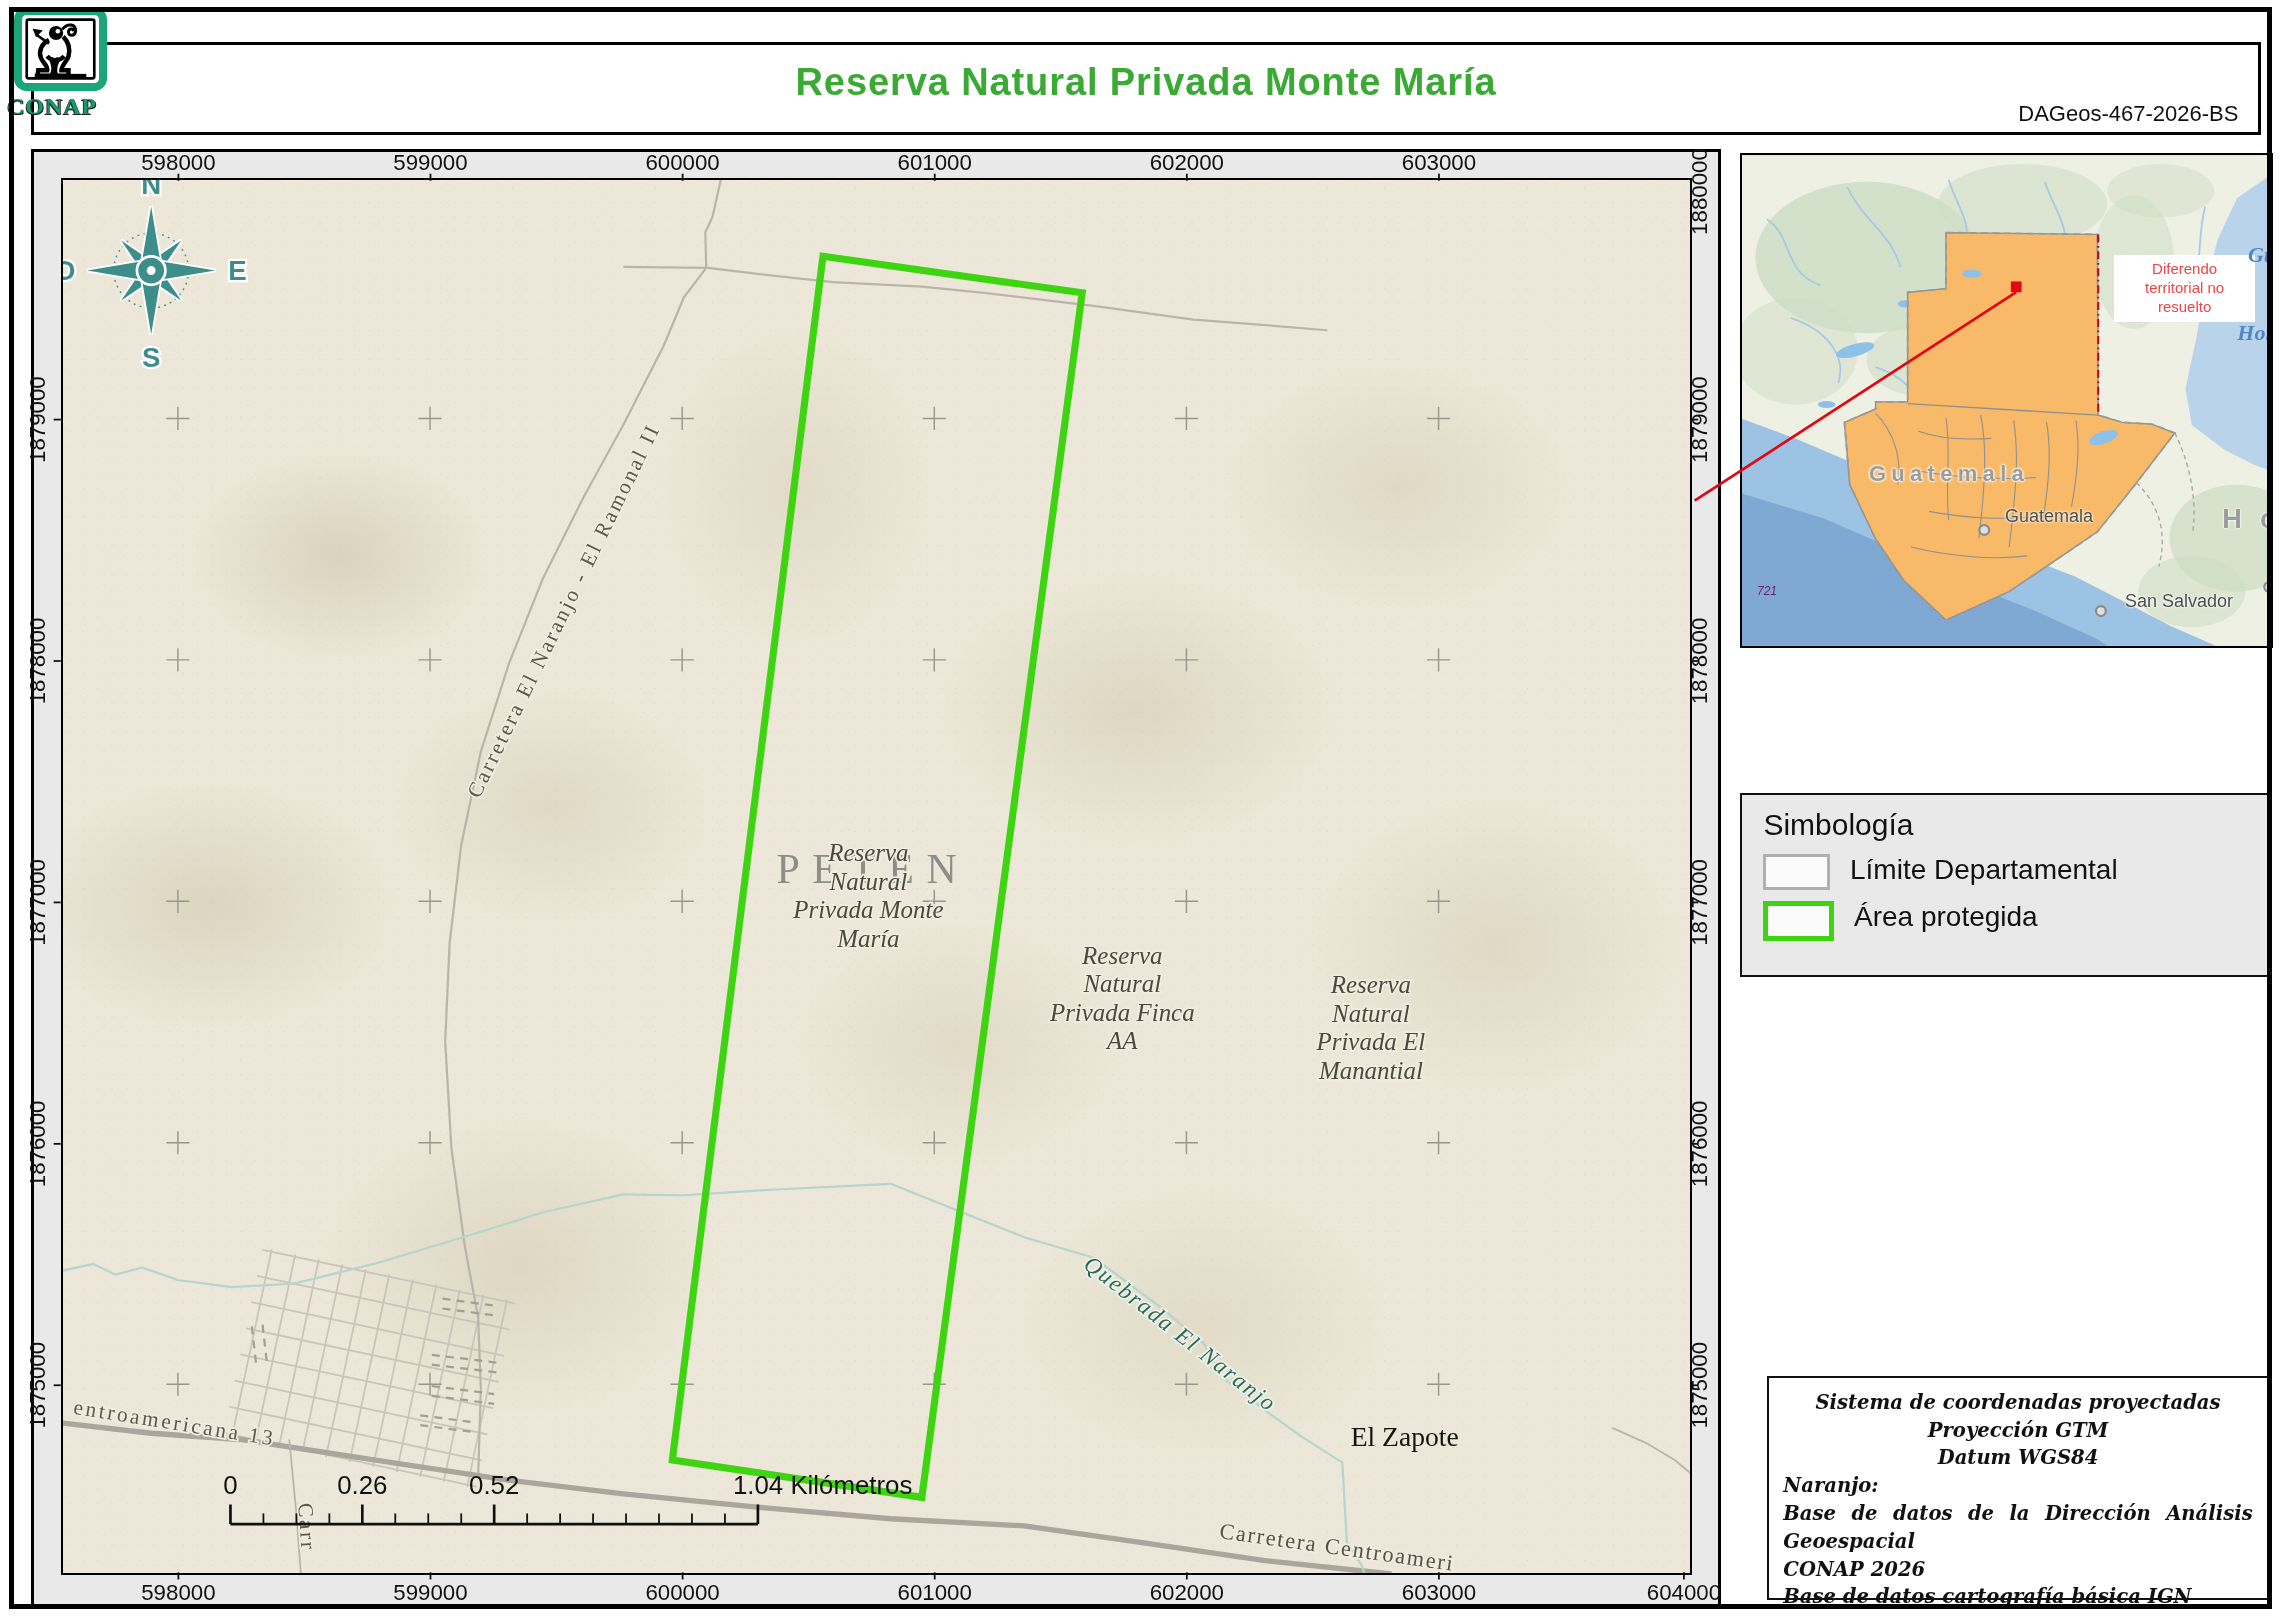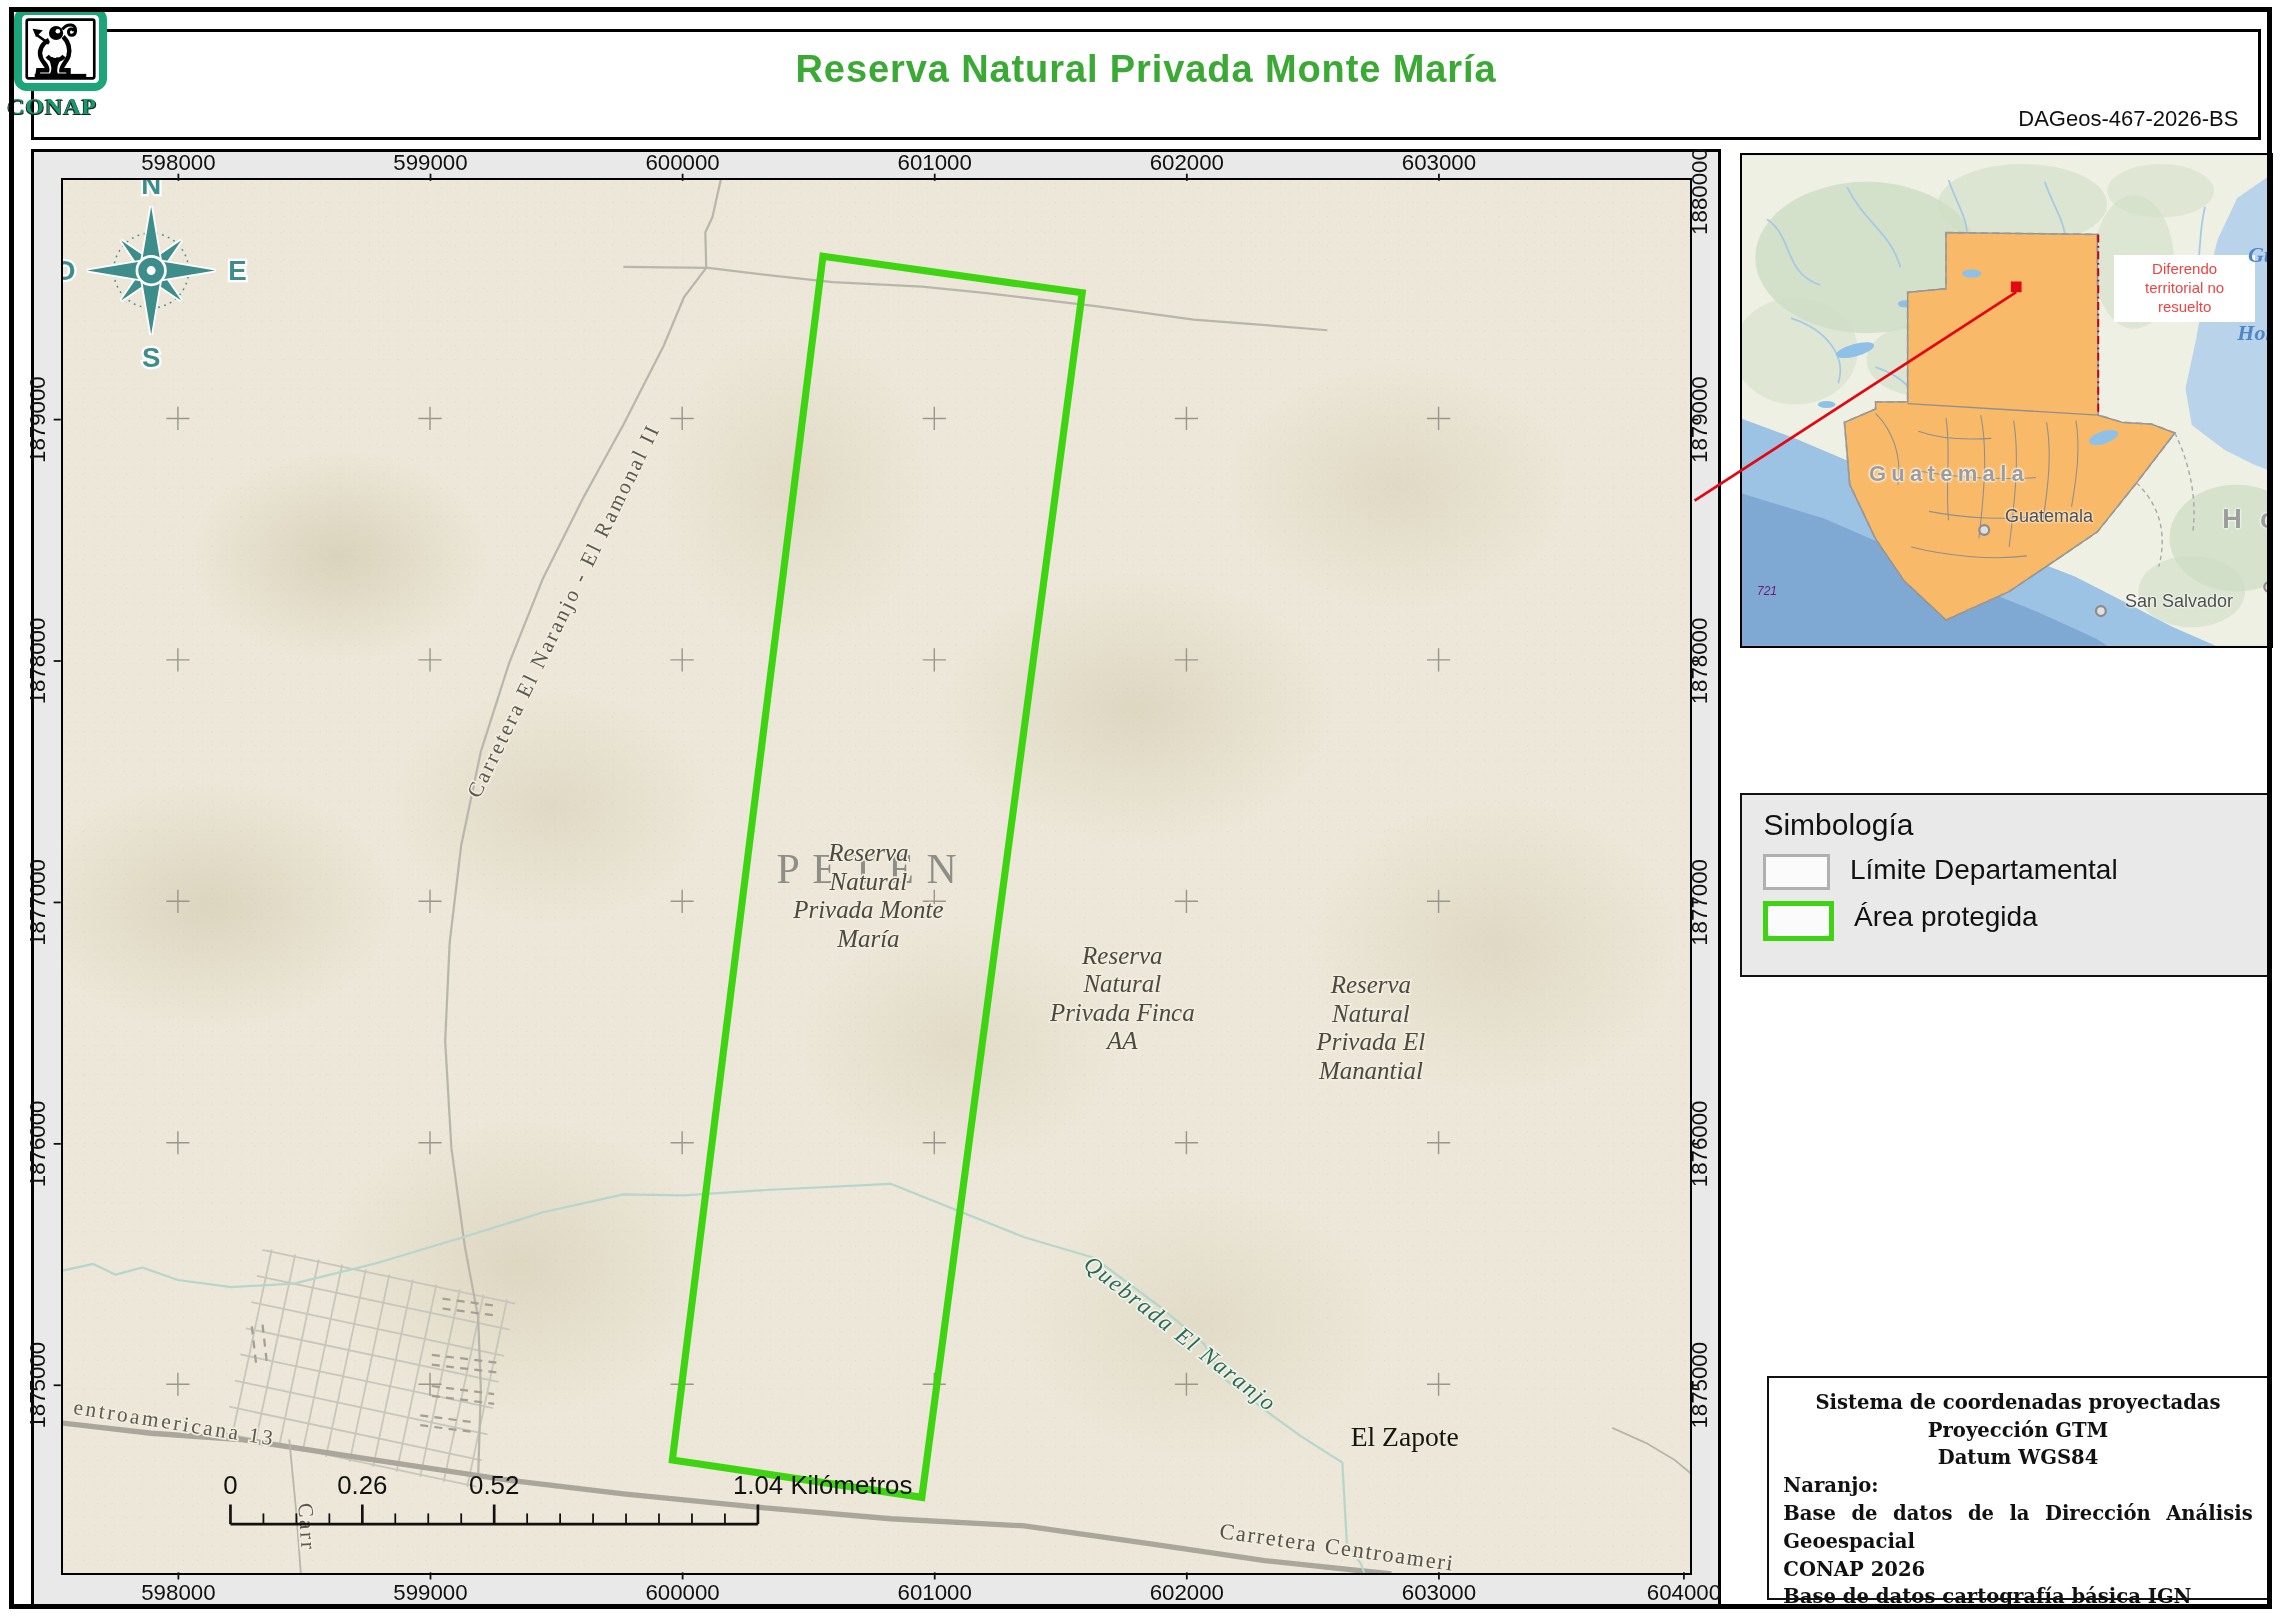--- a/index.html
+++ b/index.html
@@ -1,21 +1,21 @@
 <!DOCTYPE html>
 <html style="font-size:14.3px"><head>
 <meta charset="utf-8">
 <style>
   html,body{margin:0;padding:0;background:#fff;}
   .page{position:relative;width:2281px;height:1616px;background:#fff;
         font-family:"Liberation Sans",sans-serif;overflow:hidden;}
   .page-border{position:absolute;left:9px;top:7.1px;right:9px;bottom:7.1px;
         border:5.3px solid #000;pointer-events:none;z-index:60;}
   
-  .header-box{position:absolute;left:31px;top:29px;width:2230px;height:111px;
+  .header-box{position:absolute;left:31px;top:42px;width:2230px;height:93px;
         background:#fff;border:3.6px solid #000;box-sizing:border-box;z-index:20;}
   .map-title{position:absolute;left:0;right:0;top:16px;text-align:center;
         font-size:38px;font-weight:bold;letter-spacing:0.9px;}
   .doc-id{position:absolute;right:19.6px;bottom:5.3px;font-size:22px;color:#111;}
   .logo{position:absolute;left:7.1px;top:7.1px;width:107px;z-index:25;}
   .logo-box{width:77px;height:68px;margin:0 auto;border-radius:12.5px;
         border:8px solid #1ba578;background:#fff;position:relative;box-sizing:content-box;}
   .logo-box svg{position:absolute;left:1.8px;top:1.8px;}
   .logo-text{font-family:"Liberation Serif",serif;font-weight:bold;font-size:24px;
         color:#15996e;text-shadow:0.9px 0.9px 0 #222,-0.9px 0.9px 0 #222;letter-spacing:0.9px;margin-top:1.8px;}
@@ -80,21 +80,21 @@
   .legend-title{font-size:30px;color:#111;margin-bottom:12.5px;}
   .legend-row{display:flex;align-items:flex-start;margin-bottom:10.7px;}
   .legend-swatch{width:61px;height:30px;background:#fbfbfb;margin-right:19.6px;flex:none;}
   .sw-dept{border:3.6px solid #b0b0b0;}
   .sw-area{border:5.3px solid #3ed411;}
   .legend-label{font-size:28px;color:#111;}
   
   .info-box{position:absolute;left:1767px;top:1376px;width:502px;height:224px;
         background:#fff;border:2.7px solid #111;box-sizing:border-box;z-index:10;
         padding:10.7px 14.3px;font-family:"DejaVu Serif","Liberation Serif",serif;
-        font-weight:bold;font-size:19.6px;color:#111;line-height:1.42;}
+        font-style:italic;font-weight:bold;font-size:19.6px;color:#111;line-height:1.42;}
   .info-line.c{text-align:center;}
   .info-line.l{text-align:left;}
   .info-line.just{text-align:justify;text-align-last:justify;}
 </style>
 </head>
 <body>
 
 <div class="page">
   <div class="page-border"></div>
 

